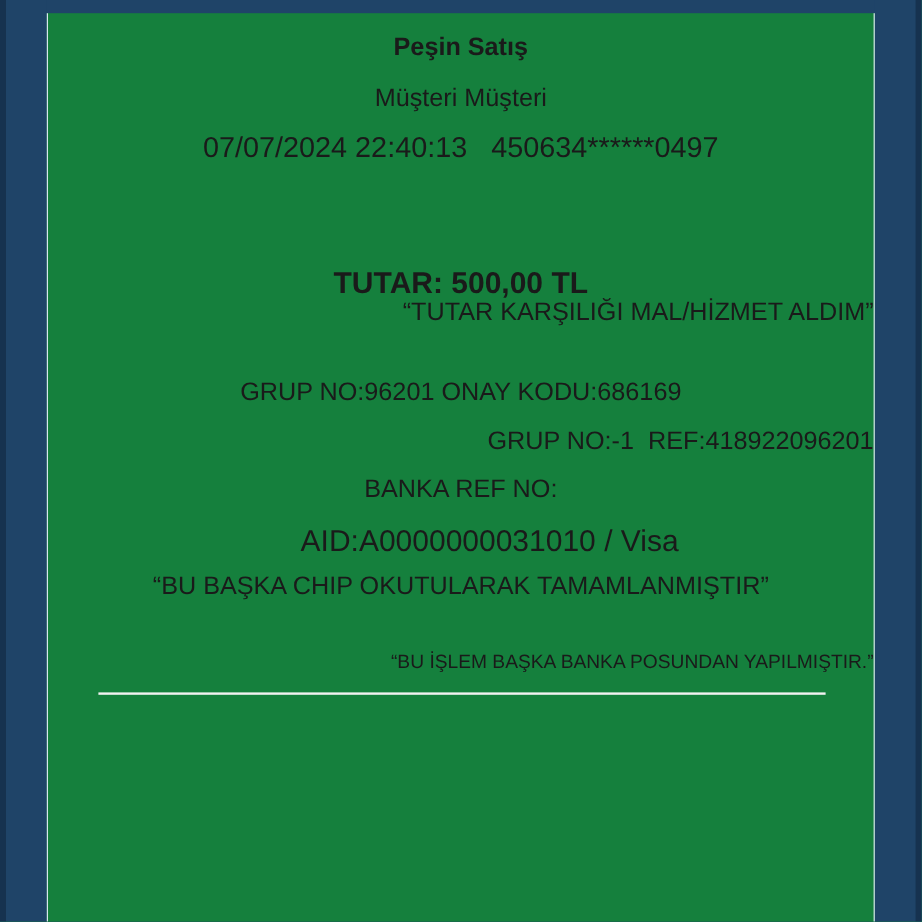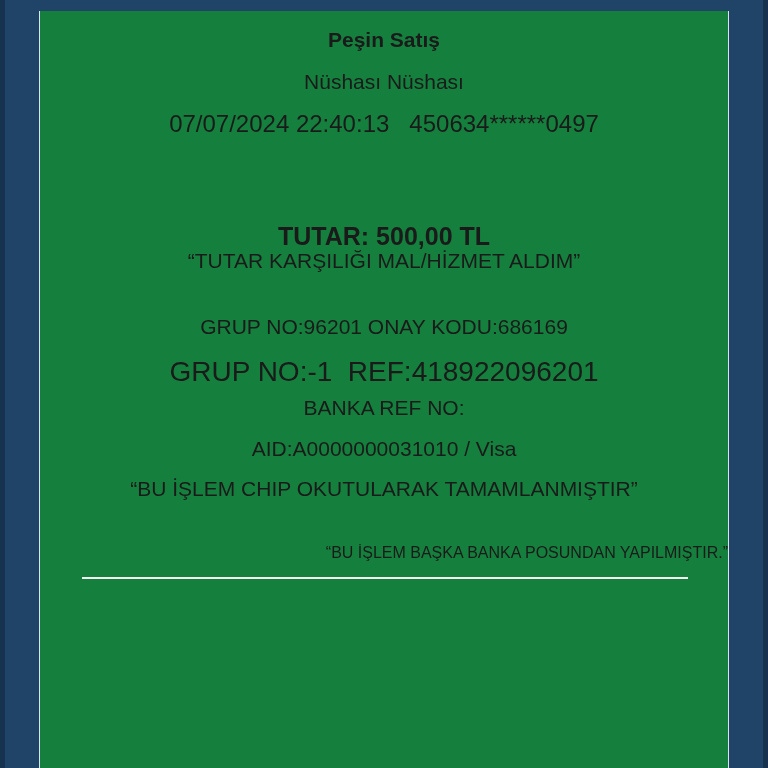--- a/index.html
+++ b/index.html
@@ -18,43 +18,43 @@
     background: #15803d;
     border-left: 1px solid #d8e4ee; border-right: 1px solid #d8e4ee;
     box-sizing: border-box;
     color: #1a1a1a;
   }
   .line { position: absolute; left: 0; width: 100%; text-align: center; white-space: pre; }
   .title { top: 17px; font-size: 21px; font-weight: bold; }
   .copy { top: 59px; font-size: 21px; }
   .datetime { top: 99px; font-size: 24px; }
   .amount { top: 168px; font-size: 25px; font-weight: bold; margin-top: 43px; }
-  .declaration { top: 238px; font-size: 21px; }
+  .declaration { top: 238px; font-size: 21px; text-align: right; }
   .l1 { top: 304px; font-size: 21px; }
-  .l2 { top: 345px; font-size: 28px; }
+  .l2 { top: 345px; font-size: 21px; text-align: right; }
   .l3 { top: 385px; font-size: 21px; }
-  .l4 { top: 426px; font-size: 21px; }
+  .l4 { top: 426px; font-size: 25px; padding-left: 24px; }
   .l5 { top: 466px; font-size: 21px; }
   .l6 { top: 533px; font-size: 16px; text-align: right; }
   .divider { position: absolute; left: 42px; width: 606px; top: 566px; height: 2px; background: #f2f2f2; }
   .bottom-tint { position: absolute; left: 40px; width: 610px; top: 758px; height: 10px; background: linear-gradient(#ffffff, #fffdf0); }
 </style>
 </head>
 <body>
 
 <div class="bar-left"></div>
 <div class="bar-right"></div>
 
 <div class="receipt">
   <div class="line title">Peşin Satış</div>
-  <div class="line copy">Nüshası Nüshası</div>
+  <div class="line copy">Müşteri Müşteri</div>
   <div class="line datetime">07/07/2024 22:40:13   450634******0497</div>
   <div class="line amount">TUTAR: 500,00 TL</div>
   <div class="line declaration">“TUTAR KARŞILIĞI MAL/HİZMET ALDIM”</div>
   <div class="line l1">GRUP NO:96201 ONAY KODU:686169</div>
   <div class="line l2">GRUP NO:-1  REF:418922096201</div>
   <div class="line l3">BANKA REF NO:</div>
   <div class="line l4">AID:A0000000031010 / Visa</div>
-  <div class="line l5">“BU İŞLEM CHIP OKUTULARAK TAMAMLANMIŞTIR”</div>
+  <div class="line l5">“BU BAŞKA CHIP OKUTULARAK TAMAMLANMIŞTIR”</div>
   <div class="line l6">“BU İŞLEM BAŞKA BANKA POSUNDAN YAPILMIŞTIR.”</div>
   <div class="divider"></div>
   <div class="bottom-tint"></div>
 </div>
 
 </body></html>

